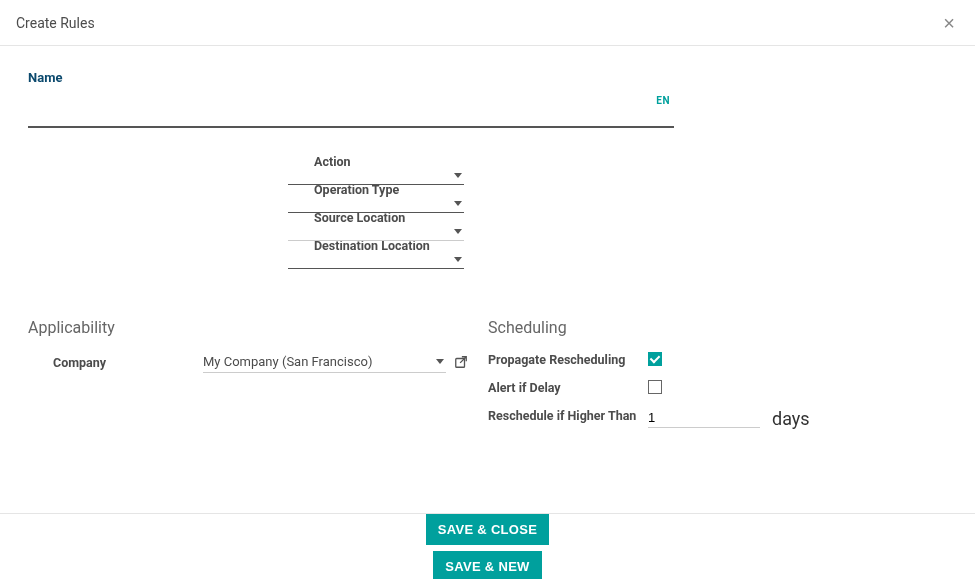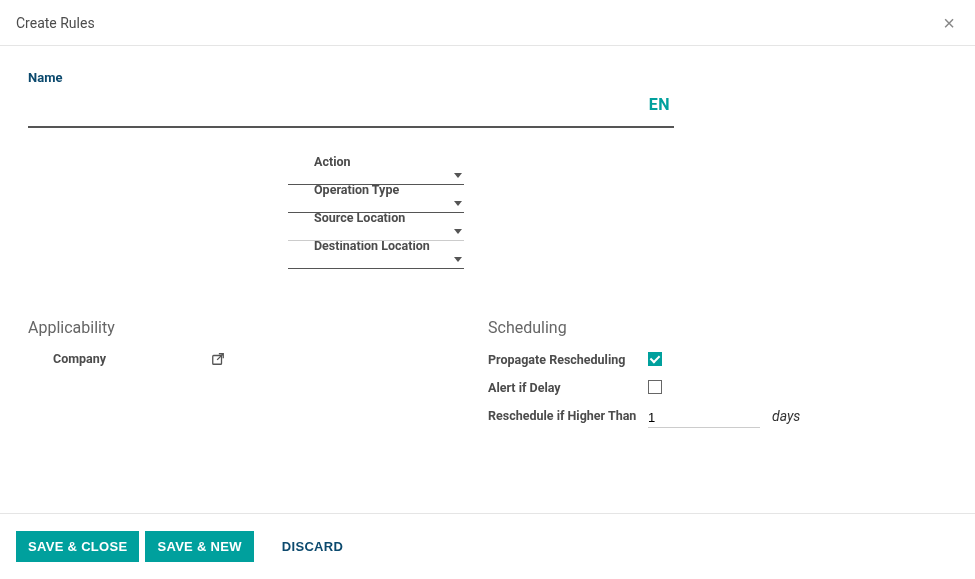--- a/index.html
+++ b/index.html
@@ -46,21 +46,21 @@
       width: 100%;
       border: none;
       border-bottom: 2px solid #555;
       font-size: 20px;
       padding: 6px 0 6px 0;
       outline: none;
       background: transparent;
     }
     .lang-tag {
       position: absolute; right: 4px; top: 4px;
-      color: #00a09d; font-weight: 700; font-size: 16px; letter-spacing: 0.5px;
+      color: #00a09d; font-weight: 700; font-size: 10px; letter-spacing: 0.5px;
     }
 
     .field-table { width: 436px; }
     .field-row { display: flex; align-items: flex-end; height: 28px; flex-direction: column; }
     .field-label { width: 150px; font-weight: 700; color: #4c4c4c; font-size: 12.5px; }
     .select-wrap {
       position: relative; flex: 1;
       border-bottom: 1.5px solid #555;
       height: 22px;
     }
@@ -110,30 +110,31 @@
     .checkbox.checked::after {
       content: ""; width: 4px; height: 7px;
       border: solid #fff; border-width: 0 2px 2px 0;
       transform: rotate(45deg) translate(-1px, -1px);
     }
 
     .num-input {
       width: 112px; border: none; border-bottom: 1px solid #ccc;
       font-size: 13px; padding: 2px 0; outline: none; background: transparent;
     }
-    .days-label { font-size: 14px; color: #333; margin-left: 6px; font-style: italic; }
+    .days-label { font-size: 18px; color: #333; margin-left: 6px; }
 
     .modal-footer {
       position: absolute; left: 0; right: 0; bottom: 0;
       height: 66px;
       border-top: 1px solid #e5e5e5;
       display: flex; align-items: center;
       padding: 0 16px;
       gap: 6px;
       background: #fff;
+      flex-direction: column;
     }
     .btn {
       border: none; padding: 8px 12px; font-size: 13px; font-weight: 700;
       cursor: pointer; text-transform: uppercase;
       letter-spacing: 0.3px;
     }
     .btn-primary { background: #00a09d; color: #fff; }
     .btn-link { background: transparent; color: #0c4a6e; margin-left: 10px; }
   </style>
 </head>
@@ -186,20 +187,24 @@
           <span class="select-caret"></span>
         </div>
       </div>
     </div>
 
     <div class="columns">
       <div class="col">
         <div class="section-title">Applicability</div>
         <div class="company-row">
           <div class="field-label">Company</div>
+          <div class="company-select">
+            <span>My Company (San Francisco)</span>
+            <span class="select-caret" style="position:absolute; right:2px; top:8px;"></span>
+          </div>
           <span class="ext-link">
             <svg viewBox="0 0 16 16" fill="none" stroke="#555" stroke-width="1.5">
               <rect x="2" y="4" width="10" height="10" rx="1"></rect>
               <path d="M9 2h5v5M14 2L7 9"></path>
             </svg>
           </span>
         </div>
       </div>
 
       <div class="col">

